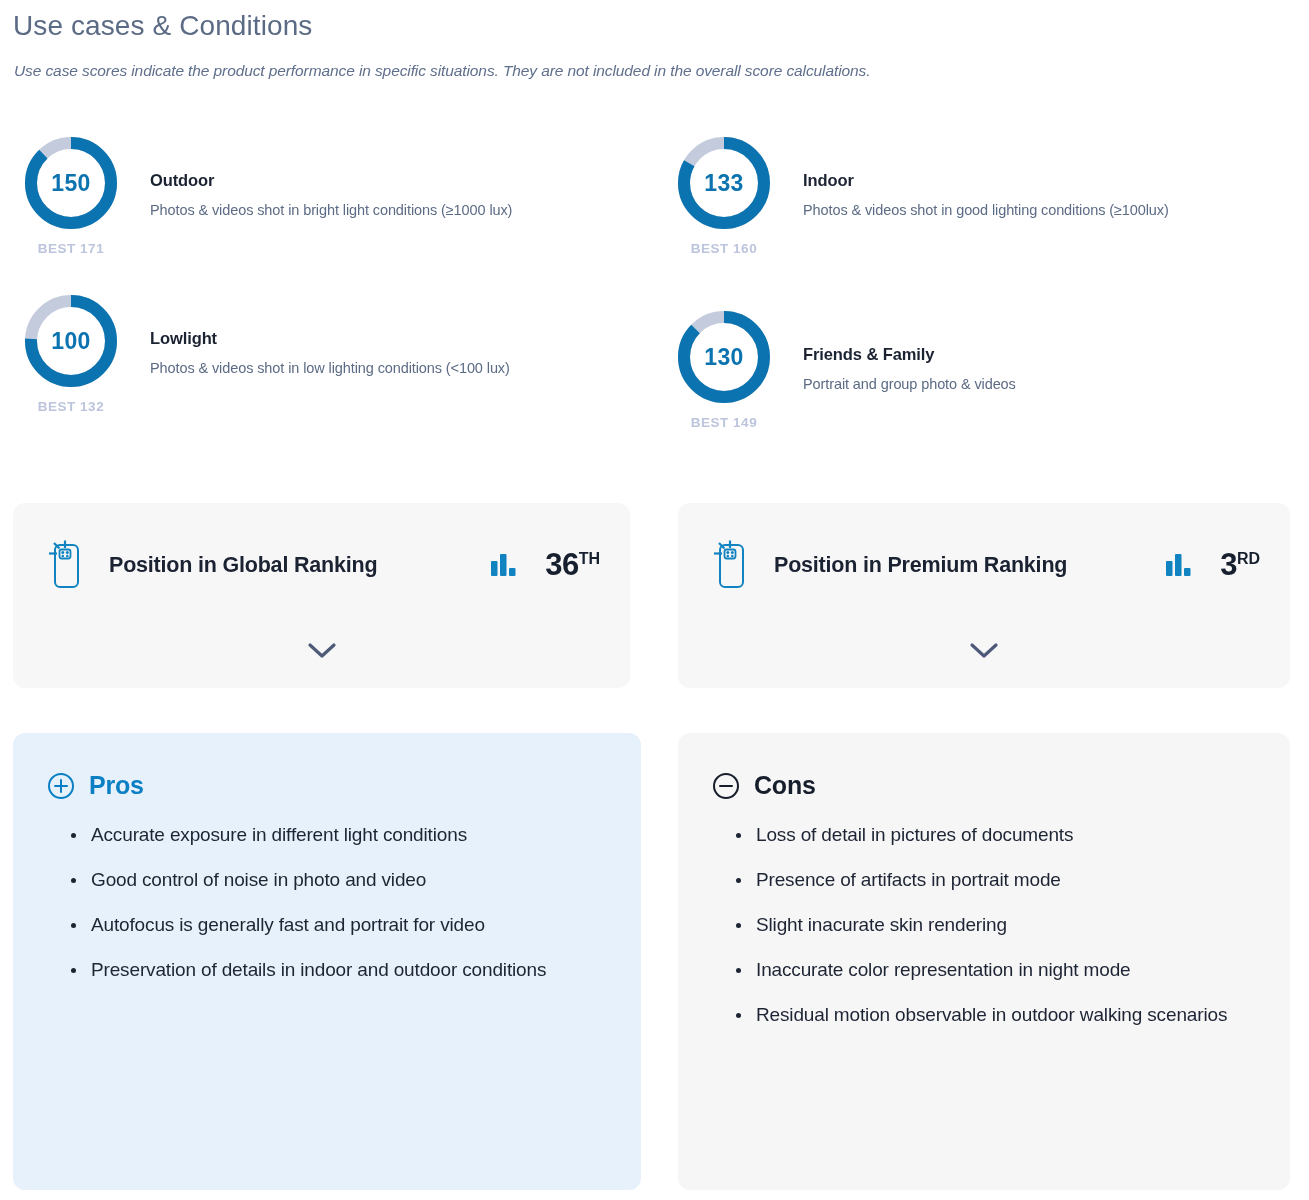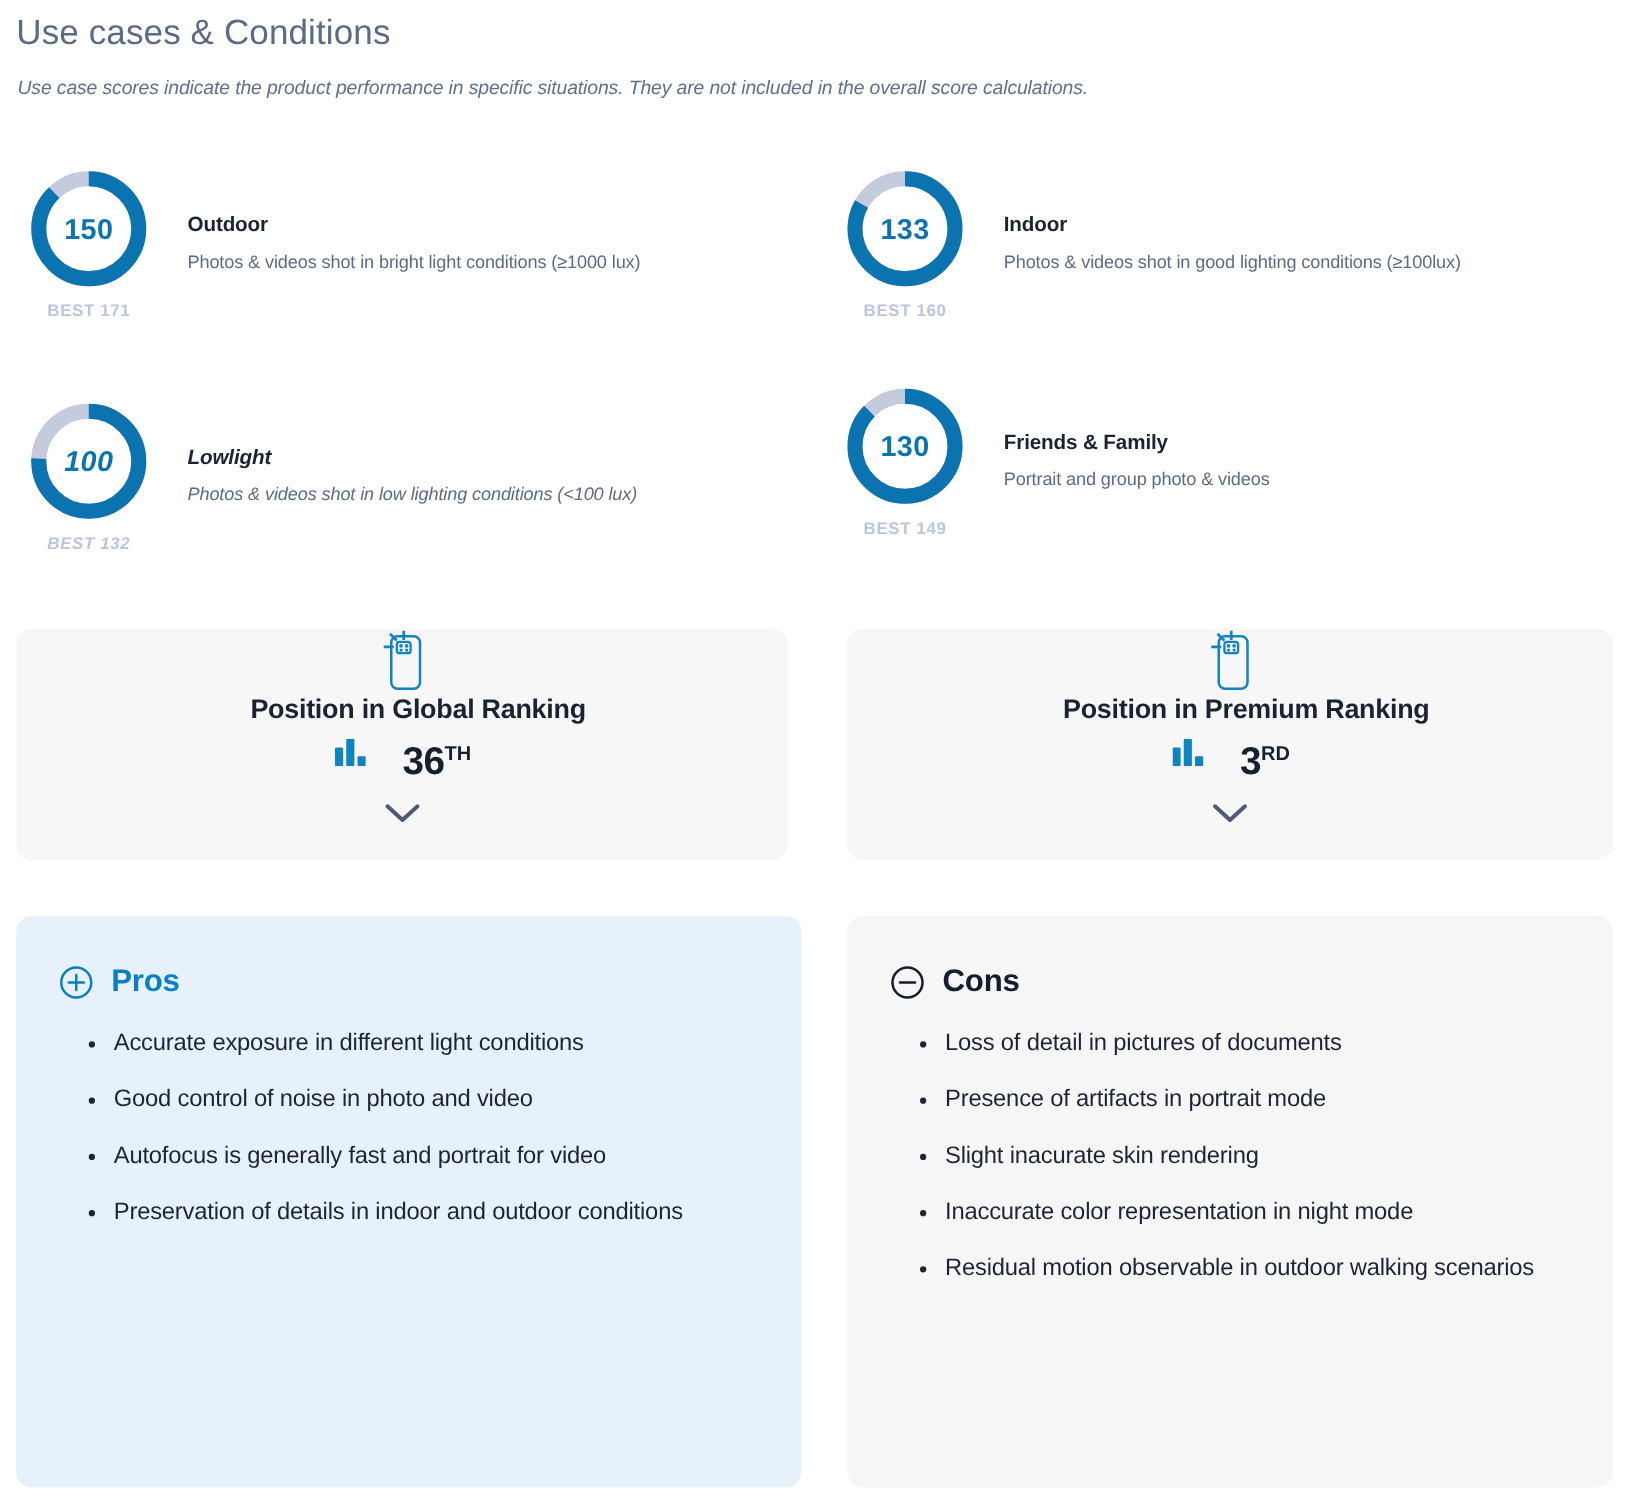--- a/index.html
+++ b/index.html
@@ -39,21 +39,21 @@
     left: 0; top: 135px;
     width: 1309px;
   }
   .usecase-row {
     position: absolute;
     display: flex;
     align-items: flex-start;
   }
   .uc-0 { left: 13px;  top: 0px;   }
   .uc-1 { left: 666px; top: 0px;   }
-  .uc-2 { left: 13px;  top: 186px; font-style: italic; }
+  .uc-2 { left: 13px;  top: 158px; }
   .uc-3 { left: 666px; top: 174px; }
 
   .donut-wrap {
     width: 116px;
     flex: 0 0 116px;
     display: flex;
     flex-direction: column;
     align-items: center;
   }
   .donut {
@@ -107,34 +107,34 @@
     border-radius: 12px;
   }
   .rank-card.left  { left: 13px;  top: 503px; width: 617px; }
   .rank-card.right { left: 678px; top: 503px; width: 612px; }
 
   .rank-head {
     display: flex;
     align-items: center;
     height: 124px;
     padding: 0 30px 0 32px;
-    flex-direction: column;
   }
   .phone-icon { flex: 0 0 auto; width: 40px; height: 52px; }
   .rank-label {
     flex: 1 1 auto;
     padding-left: 24px;
     font-size: 21.5px;
     font-weight: 700;
     color: #1b2232;
     letter-spacing: -0.2px;
   }
   .rank-value {
     flex: 0 0 auto;
     display: flex;
+    align-items: center;
     gap: 28px;
   }
   .bars-icon { width: 26px; height: 22px; }
   .rank-num {
     font-size: 31px;
     font-weight: 700;
     color: #17202e;
     letter-spacing: -0.5px;
   }
   .rank-num sup {

